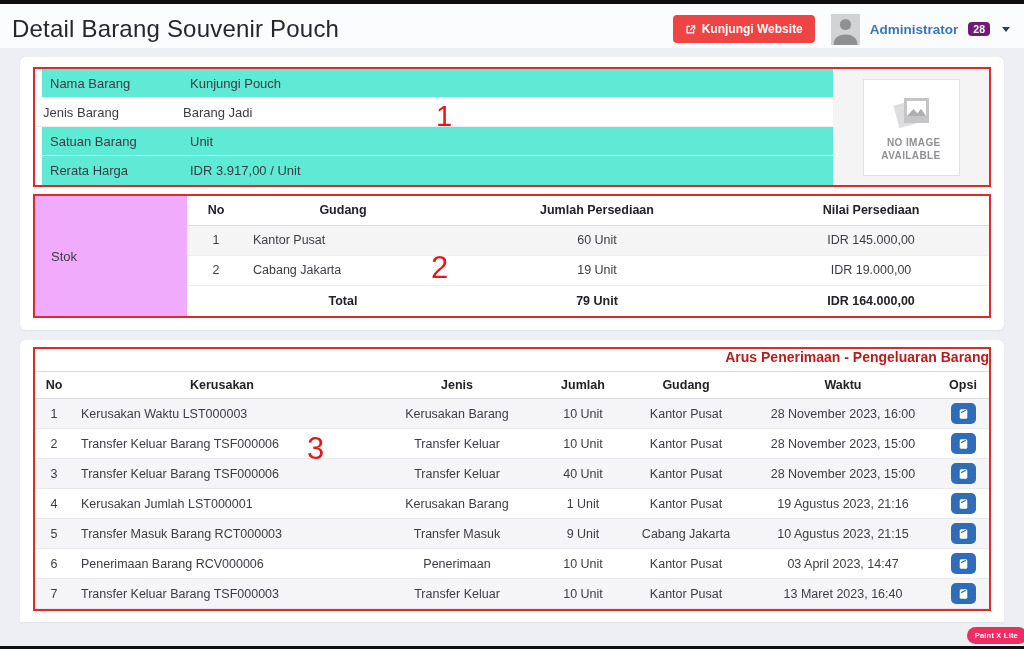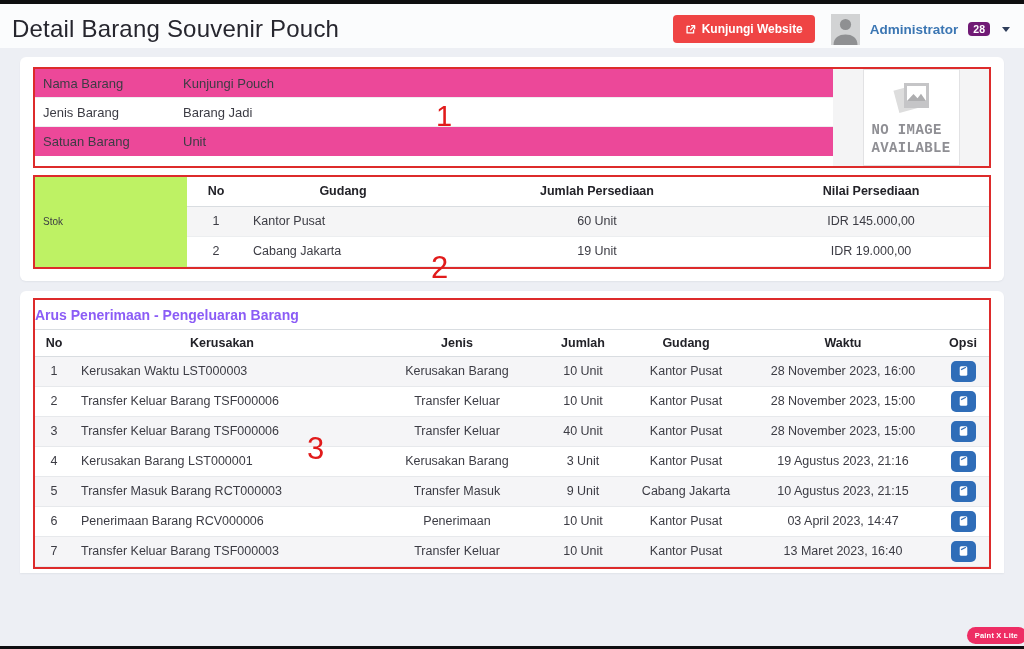--- a/index.html
+++ b/index.html
@@ -38,48 +38,48 @@
   .main { padding:9px 20px 0; }
   .card { background:#fff; border-radius:6px; box-shadow:0 1px 2px rgba(40,50,70,.06); }
   .card-1 { padding:10px 13px 12px; }
   .card-2 { margin-top:10px; padding:7px 13px 0; border-radius:6px 6px 0 0; height:282px; }
   .red-box { border:2px solid #dd2b2b; }
 
   
   .detail-flex { display:flex; }
   .detail-rows { flex:1; }
   .detail-row { display:flex; align-items:center; height:29px; font-size:13px; }
-  .detail-row.striped { background:#ec4899; }
+  .detail-row.striped { background:#5eead4;margin-left:7px; }
   .detail-row:not(:last-child) { border-bottom:1px solid #ededf0; }
   .detail-label { width:148px; padding-left:8px; color:#3c3c44; }
   .detail-value { flex:1; }
   .image-cell {
     width:156px; background:#f4f4f5; display:flex; align-items:center; justify-content:center;
   }
   .no-image-box {
     width:97px; height:97px; background:#fff; border:1px solid #e2e2e4;
     display:flex; flex-direction:column; align-items:center; justify-content:center; gap:5px;
   }
-  .no-image-text { font-size:14px; font-weight:bold; color:#8f8f94; letter-spacing:.4px; line-height:1.3; text-align:left;font-family:Liberation Mono, monospace; }
+  .no-image-text { font-size:10px; font-weight:bold; color:#8f8f94; letter-spacing:.4px; line-height:1.3; text-align:right; }
 
   
   .stok-box { display:flex; margin-top:7px; }
-  .stok-label-cell { width:152px; background:#bef264; display:flex; align-items:center; padding-left:8px; font-size:10px; }
+  .stok-label-cell { width:152px; background:#f0abfc; display:flex; align-items:center; padding-left:16px; font-size:13px; }
   table { border-collapse:collapse; table-layout:fixed; }
   .stok-table { flex:1; font-size:12.5px; }
   .stok-table th { font-weight:bold; color:#222228; height:29px; border-bottom:1px solid #d9dde1; }
   .stok-table td { height:30px; }
   .stok-table .r-striped { background:#f5f5f6; }
   .stok-table .r-data td { border-bottom:1px solid #eceef0; }
   .stok-table .r-total td { border-bottom:none; font-weight:bold; color:#222228; height:31px; }
   .ta-c { text-align:center; } .ta-l { text-align:left; padding-left:8px; }
 
   
   .arus-box { }
-  .arus-title { text-align:left; font-size:14px; font-weight:bold; color:#8b5cf6; padding:7px 0 6px; }
+  .arus-title { text-align:right; font-size:14px; font-weight:bold; color:#b91c1c; padding:0 0 6px; }
   .arus-table { width:100%; font-size:12.5px; }
   .arus-table th { font-weight:bold; color:#222228; height:27px; border-top:1px solid #d9dde1; border-bottom:1px solid #d9dde1; }
   .arus-table td { height:30px; border-bottom:1px solid #e7e9ec; }
   .arus-table tr.striped { background:#f5f5f7; }
   .opsi-btn {
     width:25px; height:21px; background:#2f6db8; border:none; border-radius:5px;
     display:inline-flex; align-items:center; justify-content:center; cursor:pointer; vertical-align:middle;
   }
 
   
@@ -133,20 +133,24 @@
           <span class="detail-value">Kunjungi Pouch</span>
         </div>
         <div class="detail-row">
           <span class="detail-label">Jenis Barang</span>
           <span class="detail-value">Barang Jadi</span>
         </div>
         <div class="detail-row striped">
           <span class="detail-label">Satuan Barang</span>
           <span class="detail-value">Unit</span>
         </div>
+        <div class="detail-row striped">
+          <span class="detail-label">Rerata Harga</span>
+          <span class="detail-value">IDR 3.917,00 / Unit</span>
+        </div>
       </div>
       <div class="image-cell">
         <div class="no-image-box">
           <svg width="44" height="38" viewBox="0 0 44 38">
             <rect x="7" y="10" width="19" height="23" fill="#dddddd" transform="rotate(-15 16 21)"></rect>
             <rect x="15" y="5" width="25" height="25" fill="#c5c5c7"></rect>
             <rect x="18" y="8" width="19" height="15" fill="#ffffff"></rect>
             <path d="M18 23 l6.5-7 4 4.2 3.5-4.5 5 7.3 z" fill="#aeaeb0"></path>
           </svg>
           <div class="no-image-text">
@@ -179,20 +183,26 @@
             <td class="ta-c">1</td>
             <td class="ta-l">Kantor Pusat</td>
             <td class="ta-c">60 Unit</td>
             <td class="ta-c">IDR 145.000,00</td>
           </tr>
           <tr class="r-data">
             <td class="ta-c">2</td>
             <td class="ta-l">Cabang Jakarta</td>
             <td class="ta-c">19 Unit</td>
             <td class="ta-c">IDR 19.000,00</td>
+          </tr>
+          <tr class="r-total">
+            <td></td>
+            <td class="ta-c">Total</td>
+            <td class="ta-c">79 Unit</td>
+            <td class="ta-c">IDR 164.000,00</td>
           </tr>
         </tbody>
       </table>
     </div>
   </section>
 
   <section class="card card-2">
     <div class="red-box arus-box">
       <div class="arus-title">Arus Penerimaan - Pengeluaran Barang</div>
       <table class="arus-table">
@@ -254,23 +264,23 @@
             <td class="ta-c">28 November 2023, 15:00</td>
             <td class="ta-c"><button class="opsi-btn">
                   <svg width="11" height="12" viewBox="0 0 16 16">
                     <rect x="2.5" y="1" width="11" height="14" rx="2.2" fill="#ffffff"></rect>
                     <path d="M4.5 6 L11.5 2.6" stroke="#2f6db8" stroke-width="1.7"></path>
                   </svg>
                 </button></td>
           </tr>
           <tr>
             <td class="ta-c">4</td>
-            <td class="ta-l">Kerusakan Barang LST000001</td>
+            <td class="ta-l">Kerusakan Jumlah LST000001</td>
             <td class="ta-c">Kerusakan Barang</td>
-            <td class="ta-c">3 Unit</td>
+            <td class="ta-c">1 Unit</td>
             <td class="ta-c">Kantor Pusat</td>
             <td class="ta-c">19 Agustus 2023, 21:16</td>
             <td class="ta-c"><button class="opsi-btn">
                   <svg width="11" height="12" viewBox="0 0 16 16">
                     <rect x="2.5" y="1" width="11" height="14" rx="2.2" fill="#ffffff"></rect>
                     <path d="M4.5 6 L11.5 2.6" stroke="#2f6db8" stroke-width="1.7"></path>
                   </svg>
                 </button></td>
           </tr>
           <tr class="striped">

